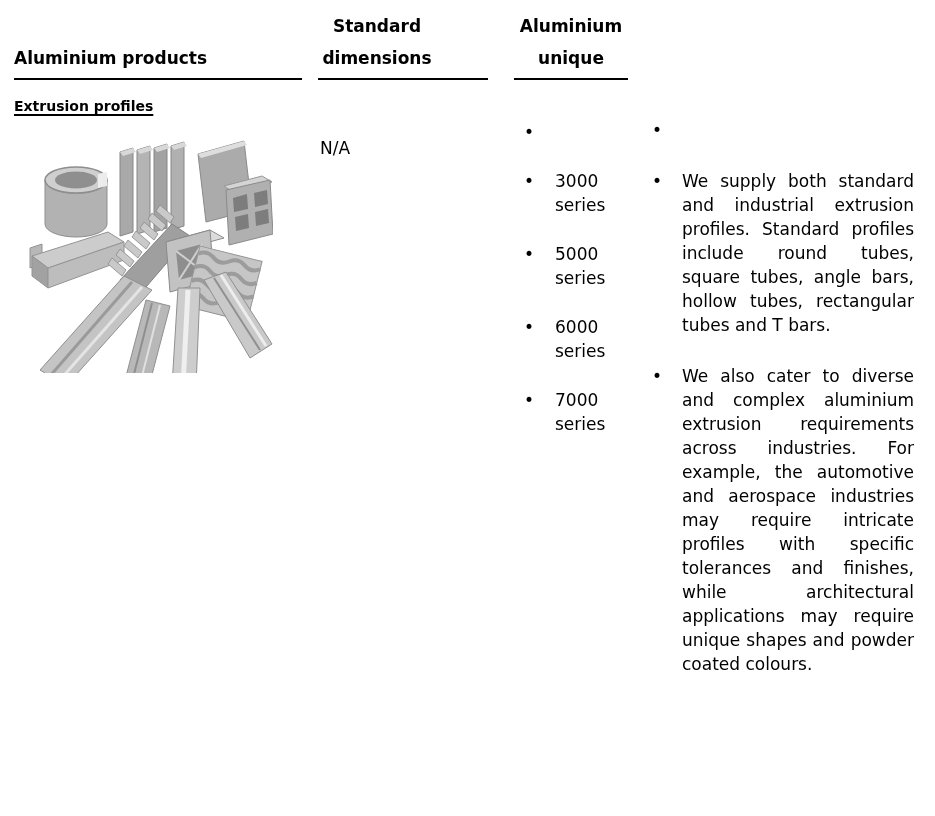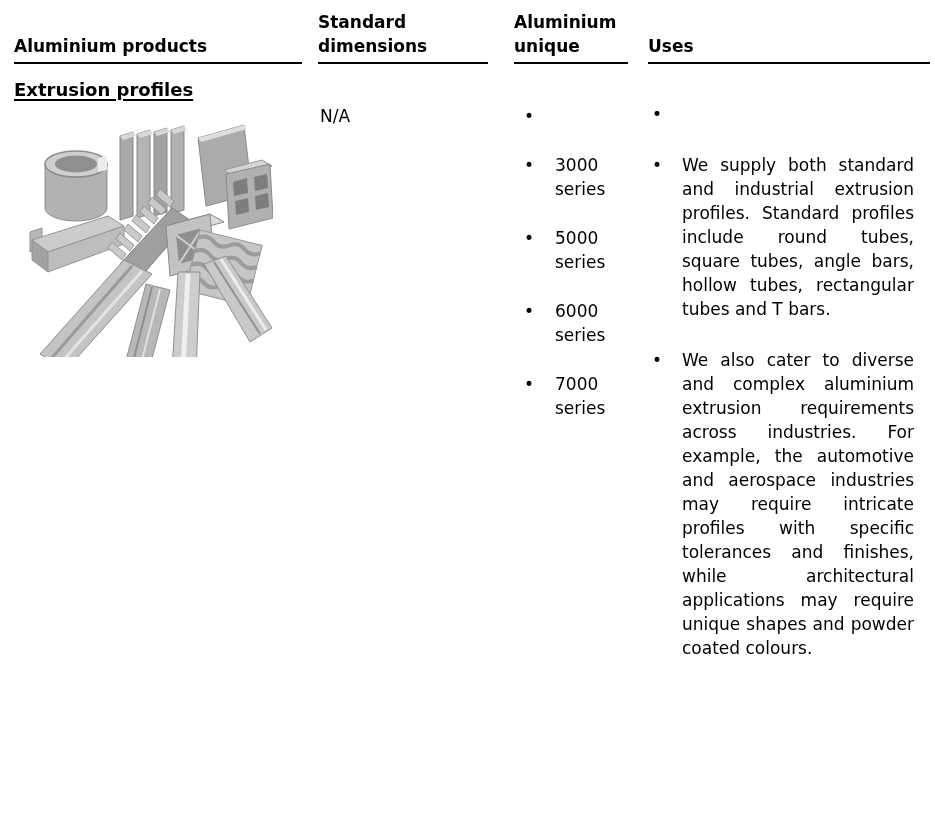--- a/index.html
+++ b/index.html
@@ -27,37 +27,38 @@
     border-bottom: 2px solid #000000;
     padding-bottom: 4px;
   }
   .r1 { margin-right: 16px; }
   .r2 { margin-right: 26px; }
   .r3 { margin-right: 20px; }
   .r4 { margin-right: 0; }
   .hlabel {
     display: inline-block;
     font-weight: bold;
-    line-height: 24px;
+    line-height: 32px;
+    text-align: center;
   }
   .wrap2 { max-width: 118px; }
   
   .body-row { padding-top: 14px; }
   .product-title {
-    font-size: 18px;
+    font-size: 14px;
     font-weight: bold;
     text-decoration: underline;
     text-decoration-thickness: 2px;
     text-underline-offset: 3px;
     line-height: 24px;
   }
   .product-image { margin: 10px 0 0 14px; width: 245px; height: 245px; }
   .product-image svg { display: block; }
   .cell-dims { padding-left: 2px; }
-  .dims-value { display: block; margin-top: 26px; }
+  .dims-value { display: block; margin-top: 42px; }
   .cell-grades { padding-left: 6px; }
   .grades-list { margin-top: 26px; }
   .grade-item { display: flex; margin-bottom: 25px; }
   .grade-item .bullet { flex: none; width: 35px; padding-left: 4px; }
   .gtext { width: 72px; }
   .cell-uses { padding-left: 2px; padding-right: 16px; }
   .uses-list { margin-top: 24px; }
   .use-item { display: flex; margin-bottom: 27px; }
   .use-item .bullet { flex: none; width: 32px; padding-left: 2px; }
   .utext { flex: 1; text-align: justify; }
@@ -76,25 +77,20 @@
     <div>
       <div class="rulebox r2">
         <span class="hlabel wrap2">Standard dimensions</span>
       </div>
     </div>
     <div>
       <div class="rulebox r3">
         <span class="hlabel wrap2">Aluminium unique</span>
       </div>
     </div>
-    <div>
-      <div class="rulebox r4">
-        <span class="hlabel">Uses</span>
-      </div>
-    </div>
   </section>
 
   <section class="grid body-row">
 
     <div class="cell-product">
       <h2 class="product-title">Extrusion profiles</h2>
 
       <div class="product-image">
         <svg width="245" height="245" viewBox="0 0 245 245" xmlns="http://www.w3.org/2000/svg">
 

